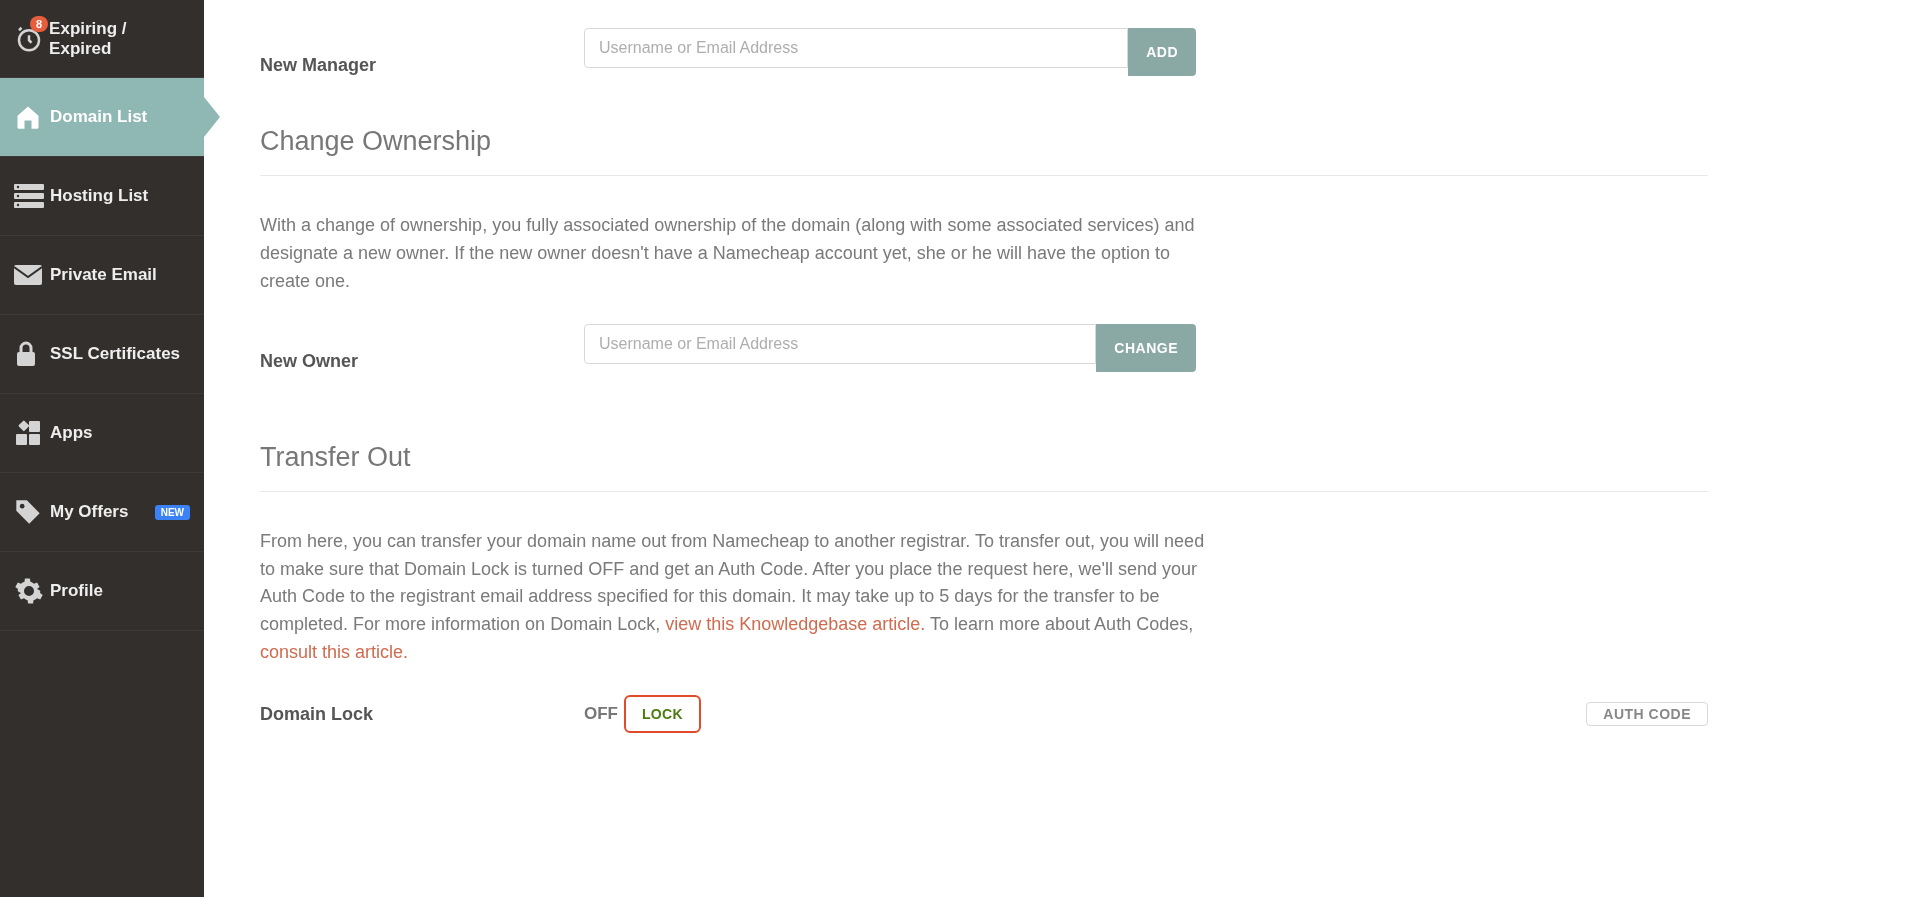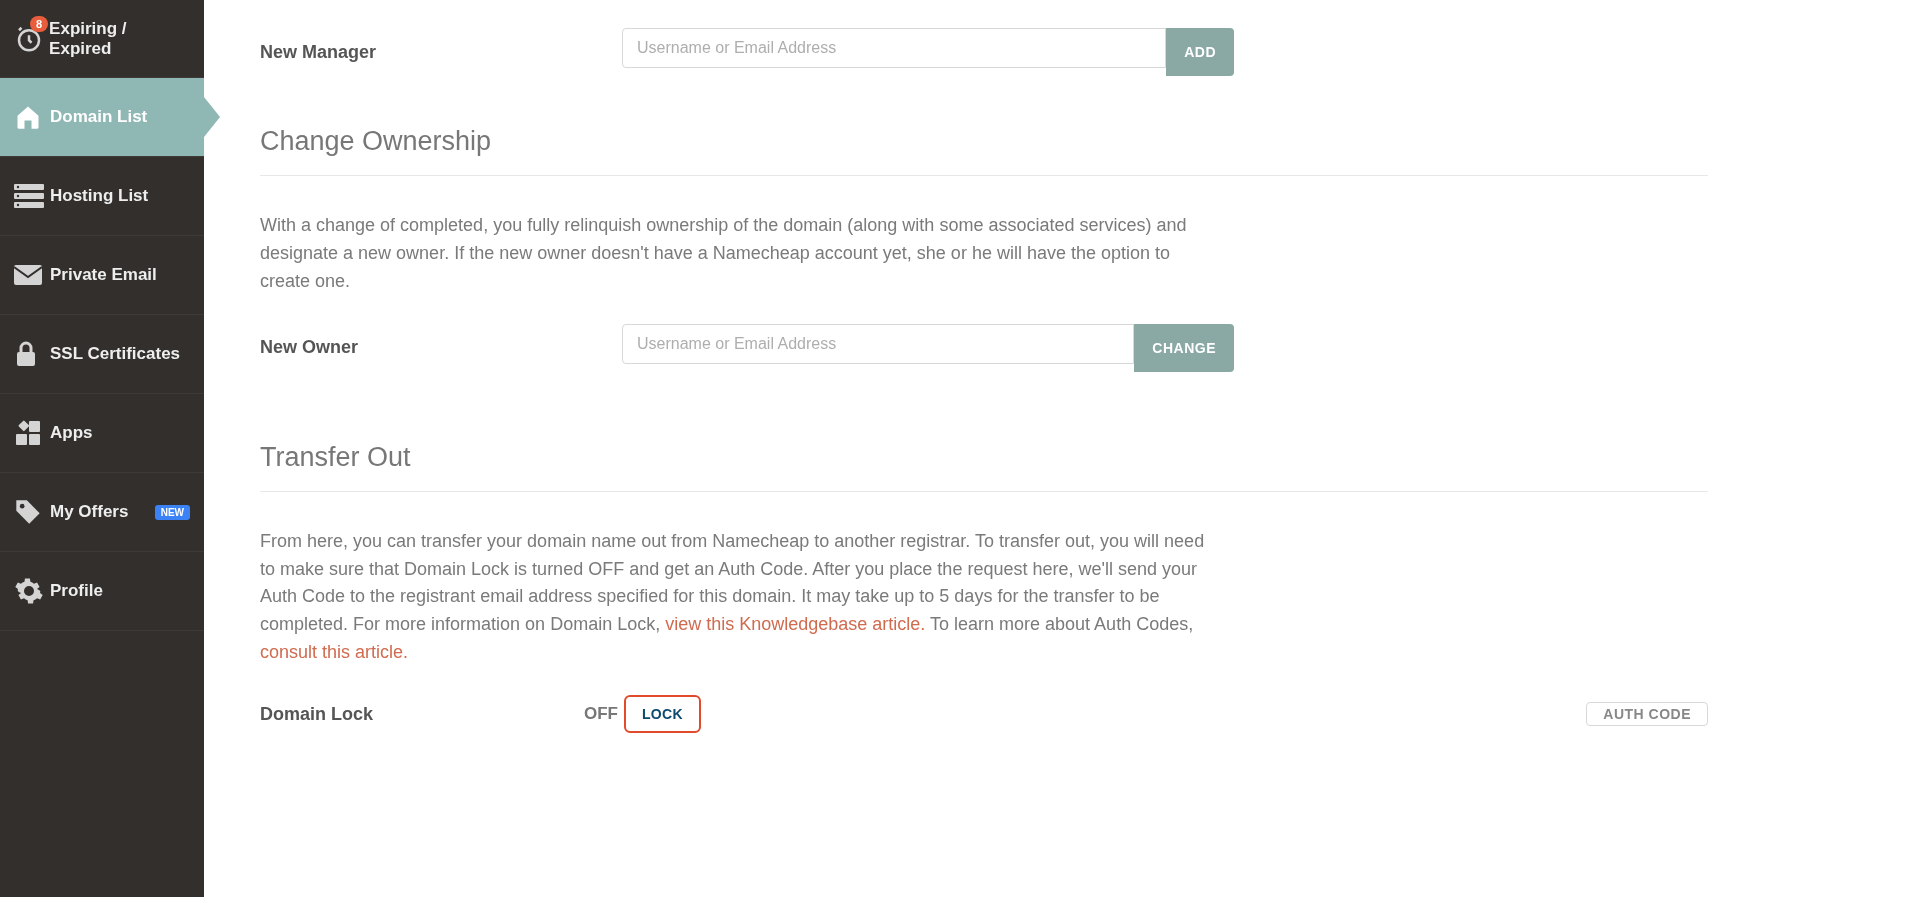--- a/index.html
+++ b/index.html
@@ -80,23 +80,22 @@
   max-width: 1560px;
 }
 .para {
   font-size: 18px;
   line-height: 1.55;
   color: #7a7a7a;
   margin-bottom: 28px;
 }
 .field-row {
   display: flex;
-  align-items: center;
+  align-items: flex-end;
   margin-bottom: 50px;
-  gap: 38px;
 }
 .field-label {
   width: 324px;
   font-size: 18px;
   font-weight: 700;
   color: #555;
 }
 .input-group {
   display: flex;
   width: 612px;
@@ -141,21 +140,21 @@
 .lock-label { width: 324px; font-size: 18px; font-weight: 700; color: #555; }
 .lock-status {
   font-size: 17px;
   font-weight: 700;
   color: #777;
   margin-right: 6px;
 }
 .lock-btn {
   border: 2px solid #e14a2a;
   background: #fff;
-  color: #0c4a6e;
+  color: #4d7c0f;
   font-size: 14px;
   font-weight: 700;
   letter-spacing: 0.3px;
   padding: 9px 16px;
   border-radius: 6px;
   cursor: pointer;
 }
 .auth-btn {
   margin-left: auto;
   border: 1px solid #d8d8d8;
@@ -272,21 +271,21 @@
     <div class="field-label">New Manager</div>
     <div class="input-group">
       <input class="text-input" type="text" placeholder="Username or Email Address" style="">
       <button class="btn-append">ADD</button>
     </div>
   </div>
 
   <h2 class="section-h">Change Ownership</h2>
   <hr class="divider">
 
-  <p class="para" style="max-width:960px;">With a change of completed, you fully relinquish ownership of the domain (along with some associated services) and designate a new owner. If the new owner doesn't have a Namecheap account yet, she or he will have the option to create one.</p>
+  <p class="para" style="max-width:960px;">With a change of ownership, you fully associated ownership of the domain (along with some associated services) and designate a new owner. If the new owner doesn't have a Namecheap account yet, she or he will have the option to create one.</p>
 
   <div class="field-row" style="margin-bottom:70px;">
     <div class="field-label">New Owner</div>
     <div class="input-group">
       <input class="text-input" type="text" placeholder="Username or Email Address" style="">
       <button class="btn-append">CHANGE</button>
     </div>
   </div>
 
   <h2 class="section-h">Transfer Out</h2>

